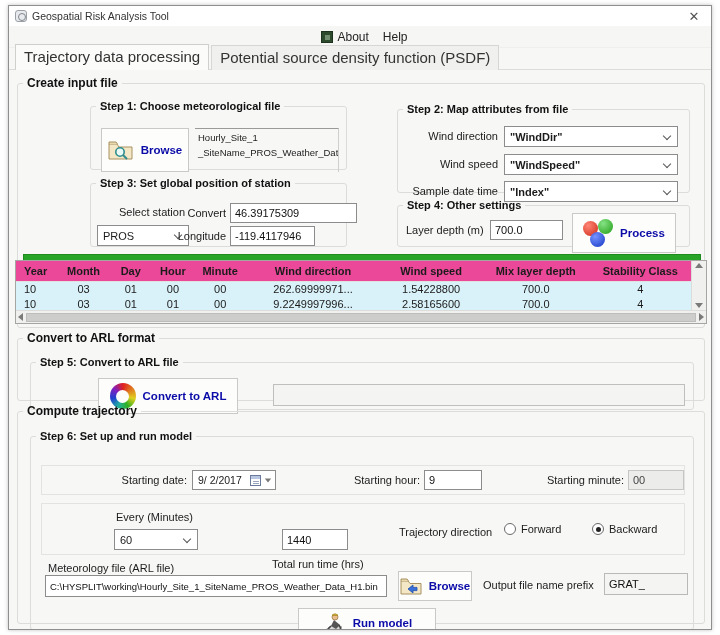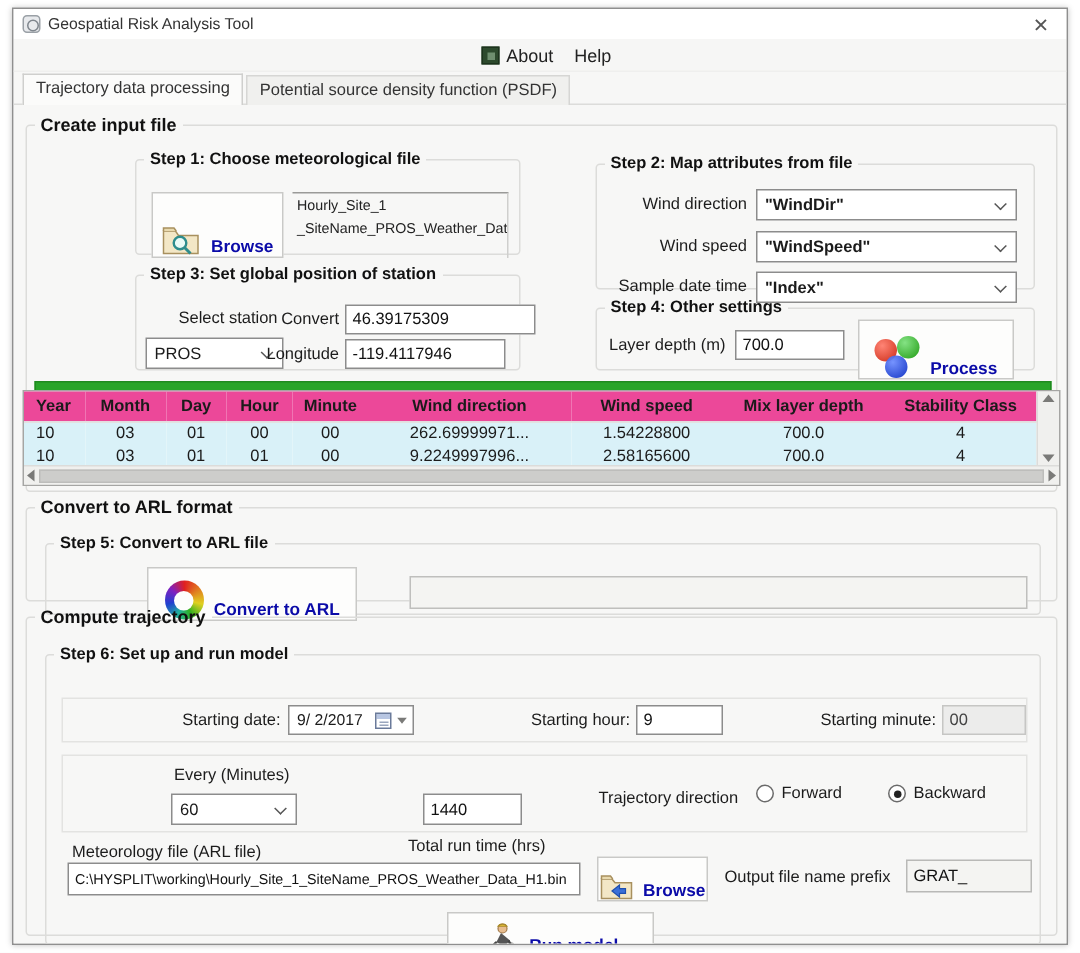--- a/index.html
+++ b/index.html
@@ -18,21 +18,21 @@
                color:#555; font-size:13px; cursor:default; }
 
   
   .menubar { height:22px; display:flex; align-items:center; background:#f6f6f5; padding-left:9px; border-bottom:1px solid #efefee;justify-content:center; }
   .menuitem { display:flex; align-items:center; gap:4px; padding:2px 7px; font-size:12px; color:#222; }
   .about-ico { width:12px; height:12px; background:#2d4a2d; border:1px solid #1d331d; position:relative; }
   .about-ico::after { content:""; position:absolute; left:3px; top:3px; width:5px; height:5px; background:#6f8f6f; }
 
   
   .tabstrip { height:22px; display:flex; align-items:flex-end; padding-left:6px; background:#f7f7f6; border-bottom:1px solid #dcdcda; }
-  .tab { padding:3px 8px 4px 8px; font-size:11px; border:1px solid #d6d6d4; border-bottom:none; background:#f0f0ee; color:#333; margin-right:2px; position:relative; top:1px; }
+  .tab { padding:3px 8px 4px 8px; font-size:15px; border:1px solid #d6d6d4; border-bottom:none; background:#f0f0ee; color:#333; margin-right:2px; position:relative; top:1px; }
   .tab.active { background:#fbfbfa; border-color:#cfcfcd; padding-bottom:5px; }
 
   .page { position:absolute; left:0; right:0; top:64px; bottom:0; background:#f7f7f6; }
 
   fieldset { border:1px solid #dcdcda; border-radius:3px; position:absolute; background:transparent; }
   fieldset legend { font-weight:bold; font-size:11px; padding:0 4px; margin-left:5px; color:#111; }
   fieldset.bigGroup > legend { font-size:12px; }
 
   .abs { position:absolute; }
   .lbl { color:#1c1c1c; white-space:nowrap; }
@@ -40,21 +40,21 @@
   
   .tbox { background:#fff; border:1px solid #8c8c8c; font-family:"Liberation Sans",sans-serif; font-size:11px; padding:2px 4px; color:#111; }
   input.tbox { width:100%; height:100%; }
   .tbox.disabled { background:#ececeb; border-color:#c6c6c4; color:#444; }
   .combo { background:#fff; border:1px solid #8c8c8c; display:flex; align-items:center; padding-left:5px; }
   .combo .val { flex:1; overflow:hidden; white-space:nowrap; }
   .combo.boldval .val { font-weight:bold; }
   .chev { width:6px; height:6px; border-right:1.4px solid #555; border-bottom:1.4px solid #555; transform:rotate(45deg); margin:0 7px 2px 4px; flex:none; }
 
   
-  .iconbtn { background:#fdfdfc; border:1px solid #c9c9c7; display:flex; align-items:flex-end; justify-content:center; gap:7px; cursor:default; }
+  .iconbtn { background:#fdfdfc; border:1px solid #c9c9c7; display:flex; align-items:center; justify-content:center; gap:7px; cursor:default; }
   .iconbtn .btxt { color:var(--button-text-blue,#0b0ba8); font-weight:bold; font-size:11.5px; white-space:nowrap; }
 
   
   .ring { width:26px; height:26px; border-radius:50%;
           background:conic-gradient(#e02020,#e07a20,#e0d020,#30b020,#20b0a0,#2040d0,#8020c0,#e02020);
           display:flex; align-items:center; justify-content:center; }
   .ring .hole { width:13px; height:13px; border-radius:50%; background:#fdfdfc; }
 
   
   .rgb { position:relative; width:30px; height:28px; }
@@ -155,21 +155,21 @@
         <span class="lbl abs" style="left:16px; top:17px; width:90px; text-align:center;">Select station</span>
         <div class="combo abs" style="left:6px; top:36px; width:92px; height:21px;">
           <span class="val">PROS</span>
           <span class="chev"></span>
         </div>
         <span class="lbl abs" style="left:93px; top:18px; width:42px; text-align:right;">Convert</span>
         <div class="abs" style="left:139px; top:14px; width:127px; height:20px;">
           <input class="tbox" readonly="" value="46.39175309" style="">
         </div>
         <span class="lbl abs" style="left:84px; top:41px; width:51px; text-align:right;">Longitude</span>
-        <div class="abs" style="left:139px; top:37px; width:107px; height:20px;">
+        <div class="abs" style="left:139px; top:37px; width:85px; height:20px;">
           <input class="tbox" readonly="" value="-119.4117946" style="">
         </div>
       </fieldset>
 
       <fieldset style="left:379px; top:13px; width:293px; height:90px;">
         <legend>Step 2: Map attributes from file</legend>
         <span class="lbl abs" style="left:0px; top:15px; width:100px; text-align:right;">Wind direction</span>
         <div class="combo boldval abs" style="left:106px; top:11px; width:174px; height:21px;">
           <span class="val">"WindDir"</span>
           <span class="chev"></span>

